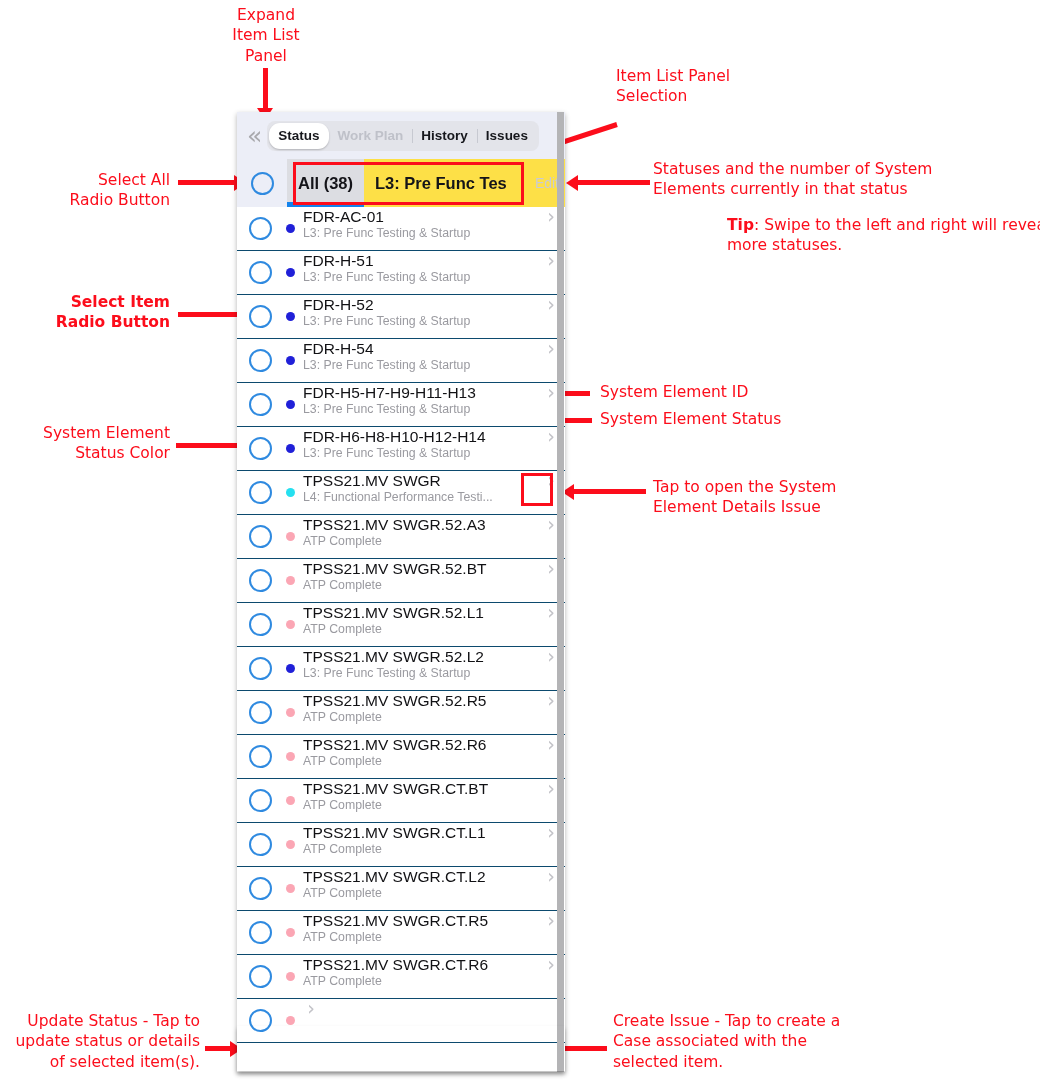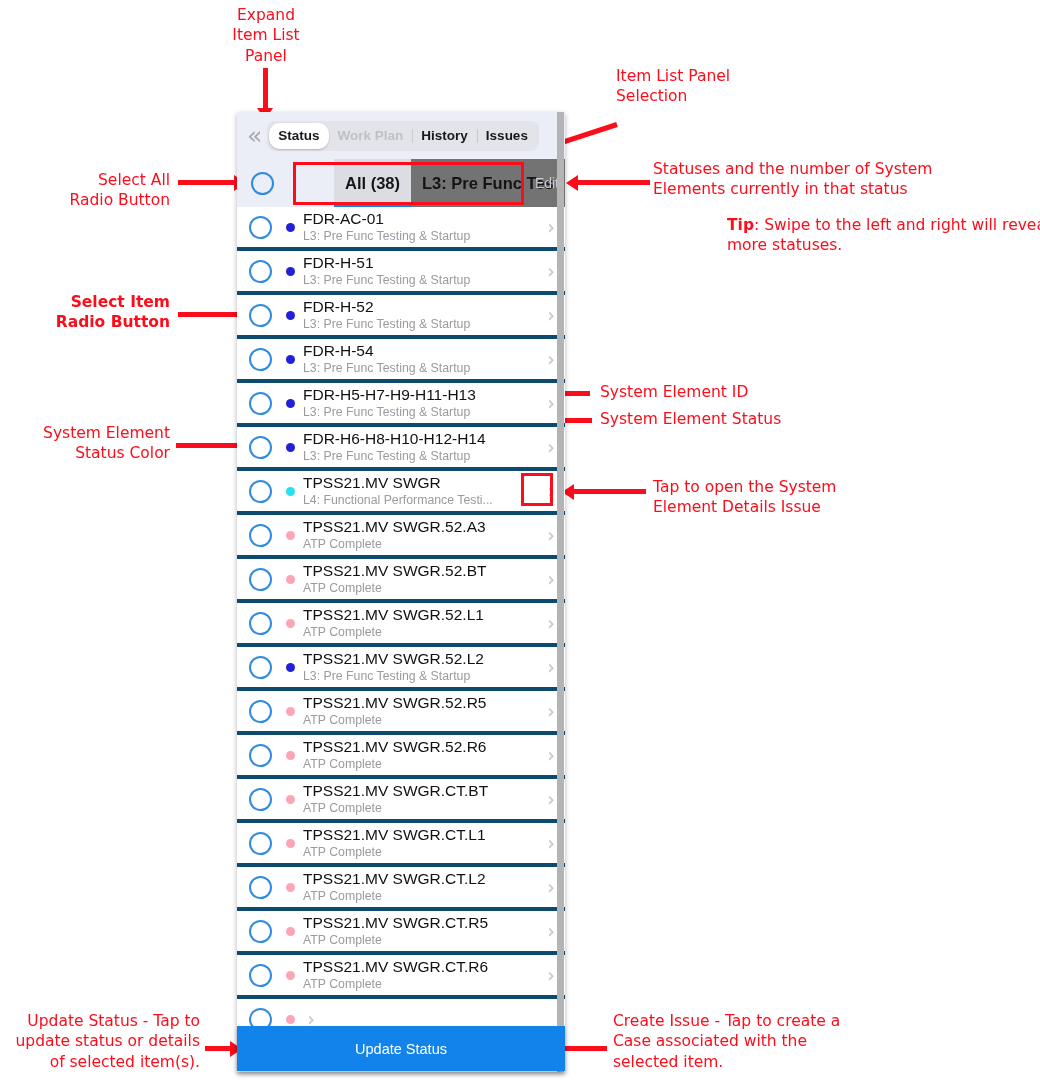--- a/index.html
+++ b/index.html
@@ -137,22 +137,21 @@
     justify-content: center;
     align-items: center;
     flex: 0 0 auto;
   }
   .status-tabs {
     flex: 1 1 auto;
     height: 100%;
     display: flex;
     align-items: stretch;
     overflow: hidden;
-    background: #737373;
-    margin-left: 47px;
+    background: #fde047;
   }
   .stab {
     display: flex;
     align-items: center;
     padding: 0 11px;
     font-size: 16.5px;
     font-weight: bold;
     color: #141419;
     white-space: nowrap;
     position: relative;
@@ -180,22 +179,21 @@
     left: 0;
     right: 0;
     top: 95px;
     bottom: 0;
     background: #ffffff;
     overflow: hidden;
   }
   .row {
     height: 44px;
     display: flex;
-    align-items: center;
-    border-bottom: 4px solid #0c4a6e;
+    border-bottom: 1px solid #0c4a6e;
     box-sizing: border-box;
     background: #ffffff;
   }
   .row-radio {
     width: 46px;
     display: flex;
     justify-content: center;
     align-items: center;
     flex: 0 0 auto;
   }
@@ -614,17 +612,16 @@
         <div class="dot-wrap">
           <div class="dot" style="background: rgb(251, 166, 180);"></div>
         </div>
         <div class="chev">›</div>
       </div>
     </div>
   <div class="scrollbar"></div>
 </div>
 
 <div class="actionbar">
-  <div class="act act-update">Update Status</div>
 </div>
 
 <div class="redbox" style="left:293px; top:162px; width:231px; height:43px;"></div>
 <div class="redbox" style="left:521px; top:473px; width:32px; height:33px;"></div>
 
 </body></html>

